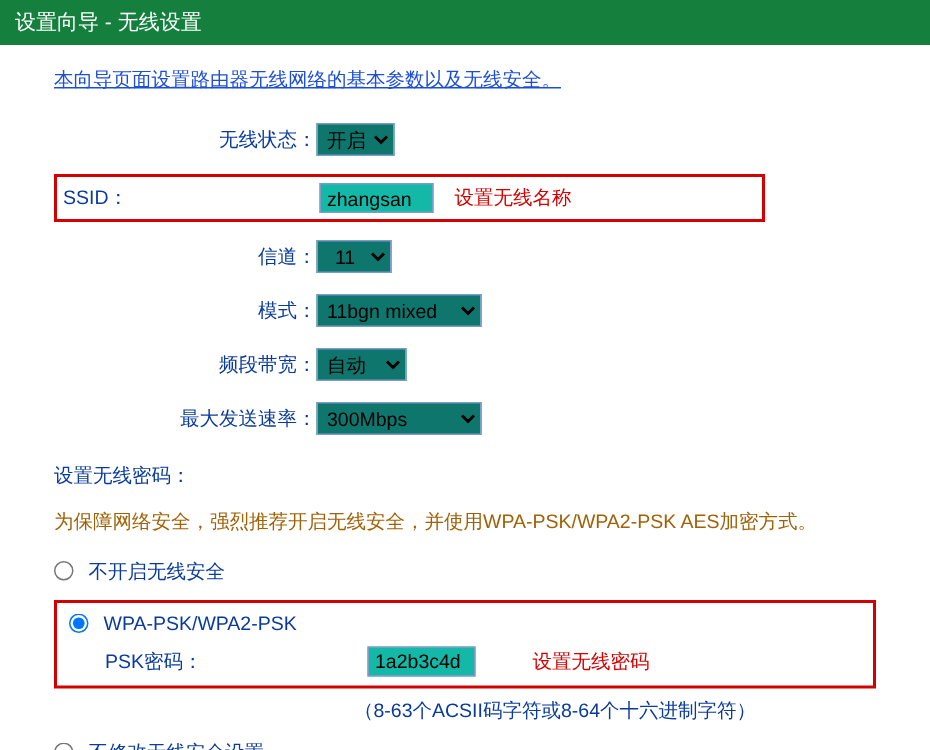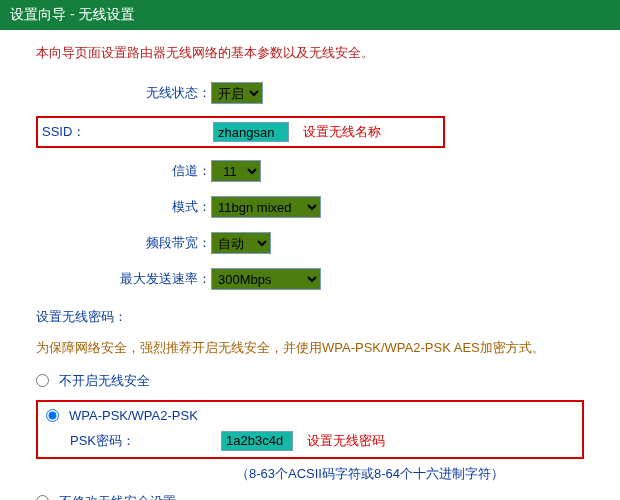--- a/index.html
+++ b/index.html
@@ -15,22 +15,23 @@
     .titlebar {
       background: #15803d;
       color: #fff;
       padding: 6px 10px;
       font-size: 14px;
     }
     .content {
       padding: 14px 36px 10px 36px;
     }
     .intro {
-      color: #b91c1c;
+      color: #1d4ed8;
       margin-bottom: 18px;
+      text-decoration: underline;
     }
     .form-row {
       display: flex;
       align-items: center;
       margin-bottom: 10px;
       height: 26px;
     }
     .form-label {
       width: 175px;
       color: #0a3b9b;
@@ -38,21 +39,21 @@
     }
     .form-control {
       display: flex;
       align-items: center;
     }
     select {
       font-family: inherit;
       font-size: 13px;
       padding: 2px 2px;
       border: 1px solid #7a9cc7;
-      background: #4d7c0f;
+      background: #0f766e;
       height: 22px;
     }
     select.wide { min-width: 110px; }
     input[type="text"] {
       font-family: inherit;
       font-size: 13px;
       padding: 2px 4px;
       border: 1px solid #7a9cc7;
       height: 20px;
       background: #14b8a6;
@@ -110,32 +111,33 @@
       color: #0a3b9b;
       margin-bottom: 8px;
     }
     .wpa-head input[type="radio"] {
       margin-right: 10px;
     }
     .psk-row {
       display: flex;
       align-items: center;
       margin-left: 24px;
+      gap: 24px;
     }
     .psk-label {
       width: 151px;
       color: #0a3b9b;
     }
     .psk-input { width: 72px; }
     .psk-hint {
       color: #0a3b9b;
       margin-left: 200px;
       margin-top: 4px;
     }
-    .ssid-box-wrapper { width: 409px; }
+    .ssid-box-wrapper { width: 474px; }
   </style>
 </head>
 <body>
 
 <div class="titlebar">
   <span>设置向导 - 无线设置</span>
 </div>
 
 <div class="content">
   <p class="intro">本向导页面设置路由器无线网络的基本参数以及无线安全。</p>

